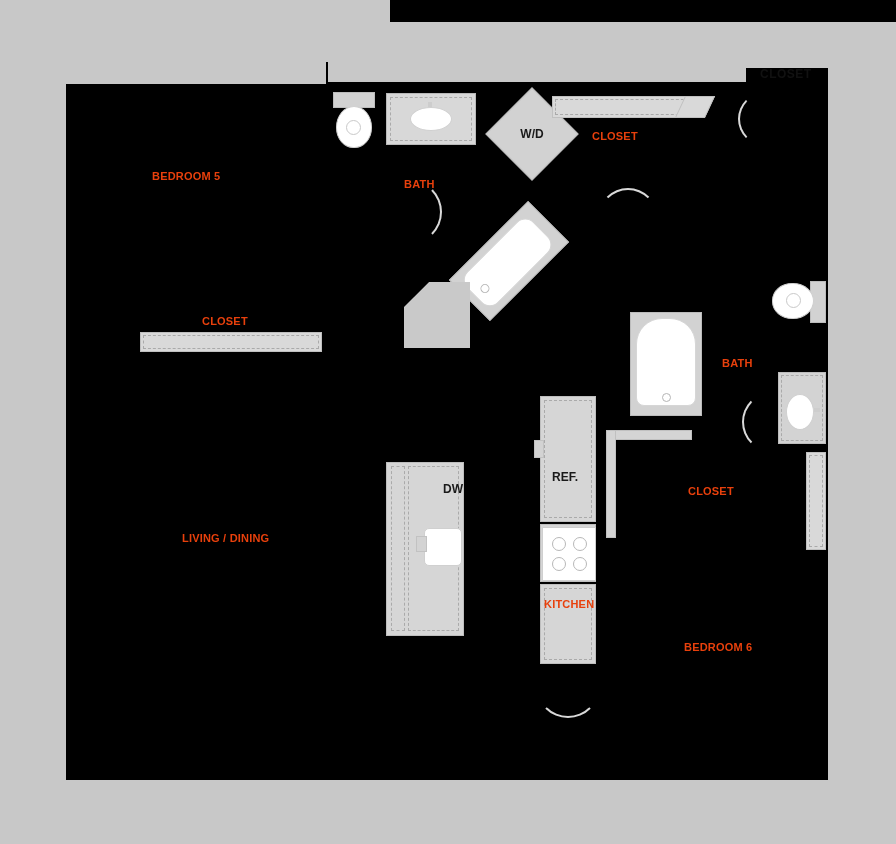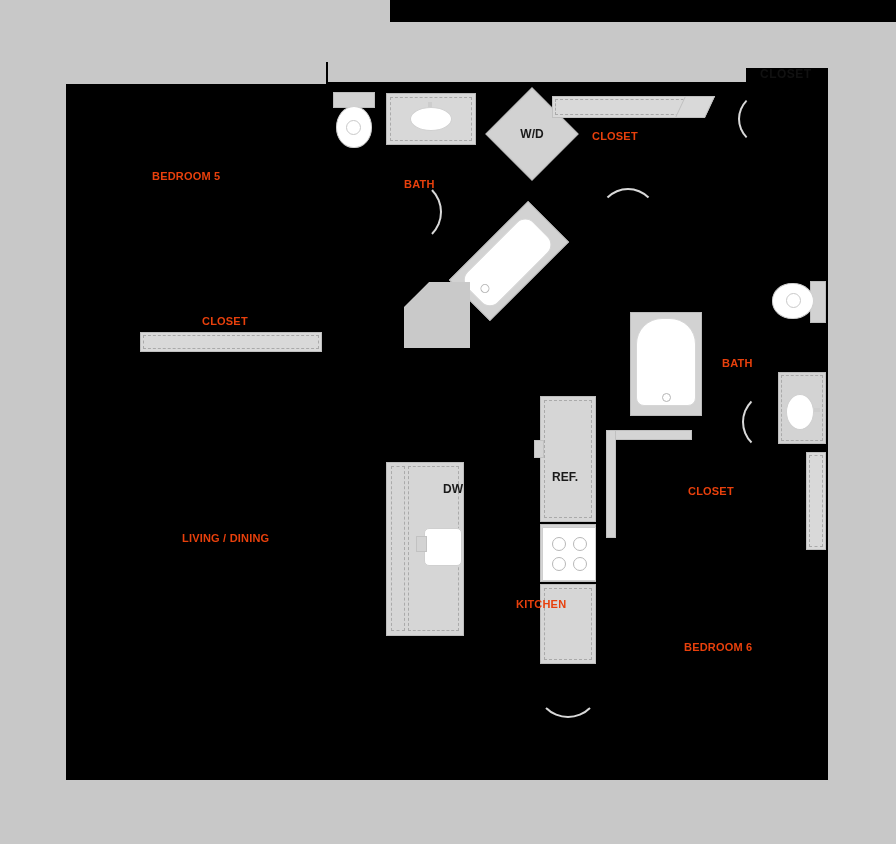--- a/index.html
+++ b/index.html
@@ -310,16 +310,16 @@
 
   <div id="room-labels">
       <div class="label-room abs" style="left: 152px; top: 170px;">BEDROOM 5</div>
       <div class="label-room abs" style="left: 404px; top: 178px;">BATH</div>
       <div class="label-room abs" style="left: 592px; top: 130px;">CLOSET</div>
       <div class="label-room abs" style="left: 202px; top: 315px;">CLOSET</div>
       <div class="label-room abs" style="left: 182px; top: 532px;">LIVING / DINING</div>
       <div class="label-room abs" style="left: 722px; top: 357px;">BATH</div>
       <div class="label-room abs" style="left: 688px; top: 485px;">CLOSET</div>
       <div class="label-room abs" style="left: 684px; top: 641px;">BEDROOM 6</div>
-      <div class="label-room abs" style="left: 468px; top: 598px; padding-left: 48px;">KITCHEN</div>
+      <div class="label-room abs" style="left: 496px; top: 598px; padding-left: 48px;">KITCHEN</div>
     </div>
 
 </div>
 
 </body></html>

